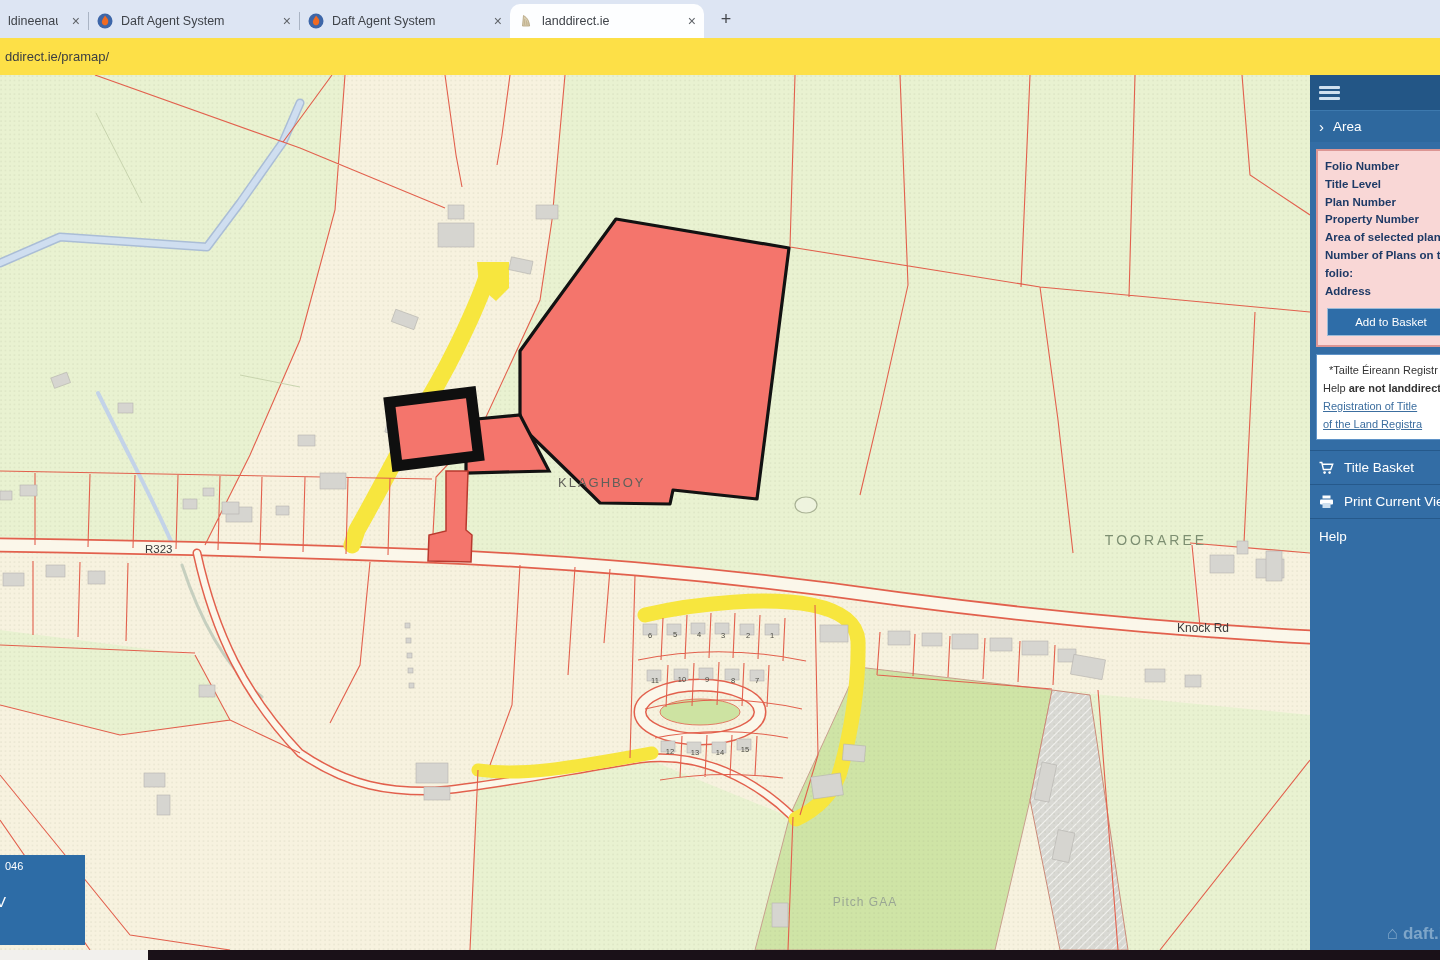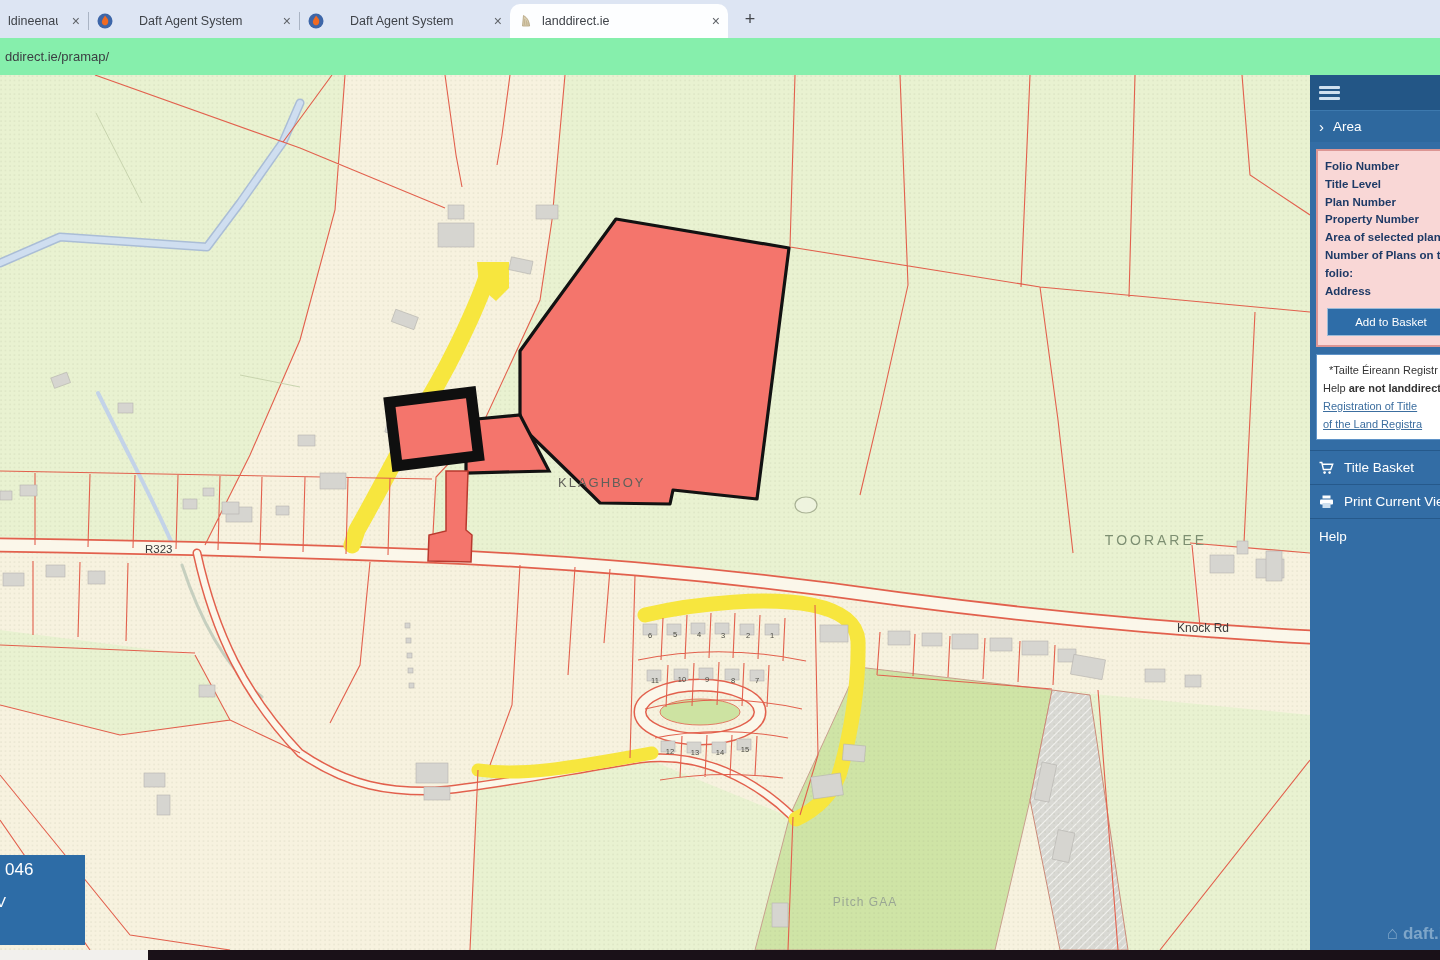--- a/index.html
+++ b/index.html
@@ -6,25 +6,25 @@
   html,body { width:1440px; height:960px; overflow:hidden; font-family:"Liberation Sans", sans-serif; }
   body { position:relative; background:#e9f2d4; }
 
   
   .tabbar { position:absolute; left:0; top:0; width:1440px; height:38px; background:#dde5f3; display:flex; align-items:flex-end; }
   .tab { height:34px; display:flex; align-items:center; padding:0 8px; font-size:12.5px; color:#3f4349; position:relative; }
   .tab .tlabel { white-space:nowrap; overflow:hidden; }
   .tab-close { margin-left:auto; padding-left:14px; color:#5f6368; font-size:14px; cursor:pointer; }
   .tab-divider { width:1px; height:18px; background:#aab4c4; margin-bottom:8px; }
   .tab.partial { width:88px; }
-  .tab.normal { width:210px;gap:18px; }
-  .tab.active { width:218px; background:#fdfeff; border-radius:10px 10px 0 0; }
+  .tab.normal { width:210px; }
+  .tab.active { width:194px; background:#fdfeff; border-radius:10px 10px 0 0; }
   .favicon { width:16px; height:16px; margin-right:8px; flex:0 0 16px; }
   .newtab { width:28px; height:28px; margin:0 0 5px 8px; display:flex; align-items:center; justify-content:center; font-size:18px; color:#44474c; }
-  .urlbar { position:absolute; left:0; top:38px; width:1440px; height:37px; background:#86efac; display:flex; align-items:center; font-size:13px; color:#3b3e42; padding-left:5px; }
+  .urlbar { position:absolute; left:0; top:38px; width:1440px; height:37px; background:#fde047; display:flex; align-items:center; font-size:13px; color:#3b3e42; padding-left:5px; }
 
   
   .map-wrap { position:absolute; left:0; top:75px; width:1310px; height:875px; background:#f7f2df; overflow:hidden; }
 
   
   .sidebar { position:absolute; left:1310px; top:75px; width:165px; height:875px; background:#336da5; color:#fff; overflow:hidden; }
   .sb-header { height:35px; background:#235686; display:flex; align-items:center; padding-left:9px; }
   .burger div { width:21px; height:3px; background:#cfe0ef; margin:2.5px 0; border-radius:1px; }
   .sb-back { height:32px; background:#2e689e; border-top:1px solid #3d79ae; display:flex; align-items:center; padding-left:9px; font-size:13.5px; }
   .sb-back .chev { margin-right:9px; font-size:15px; }
@@ -35,21 +35,21 @@
   .notice-panel .n1 { padding-left:6px; white-space:nowrap; }
   .notice-panel .n2 { white-space:nowrap; }
   .sb-row { display:flex; align-items:center; padding:9px 0 9px 9px; font-size:13.5px; border-top:1px solid #26598b; cursor:pointer; }
   .sb-row svg { margin-right:10px; }
   .sb-help { padding:10px 0 10px 9px; font-size:13.5px; border-top:1px solid #26598b; cursor:pointer; }
   .daft-logo { position:absolute; right:22px; bottom:6px; display:flex; align-items:center; color:#7fa6c9; font-size:17px; font-weight:bold; }
   .daft-logo .house { margin-right:5px; font-size:18px; }
 
   
   .tooltip-box { position:absolute; left:0; top:855px; width:85px; height:90px; background:#2d6ca6; color:#fff; overflow:hidden; }
-  .tooltip-box .t1 { position:absolute; left:5px; top:5px; font-size:17px; }
+  .tooltip-box .t1 { position:absolute; left:5px; top:5px; font-size:11px; }
   .tooltip-box .t2 { position:absolute; left:-4px; top:38px; font-size:15px; }
   .bottom-strip { position:absolute; left:0; top:950px; width:1440px; height:10px; background:#1a1118; }
   .bottom-strip .seg { position:absolute; left:0; top:0; width:148px; height:10px; background:#f2f0ed; }
 </style>
 </head>
 <body>
 
 <div class="tabbar">
   <div class="tab partial">
     <span class="tlabel">ldineenauct</span>

